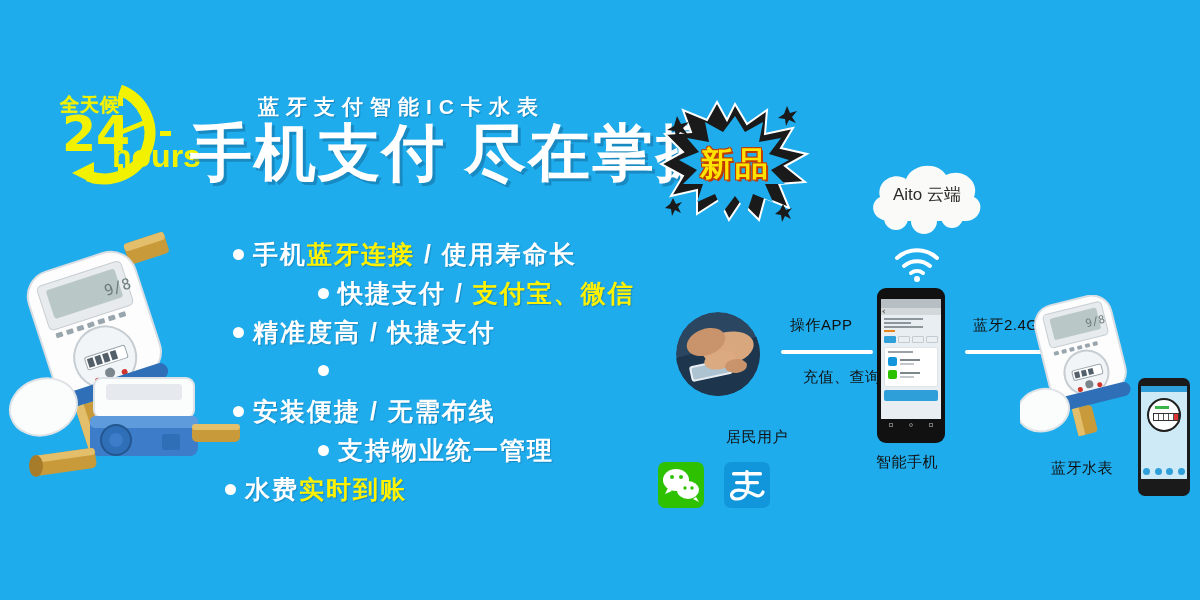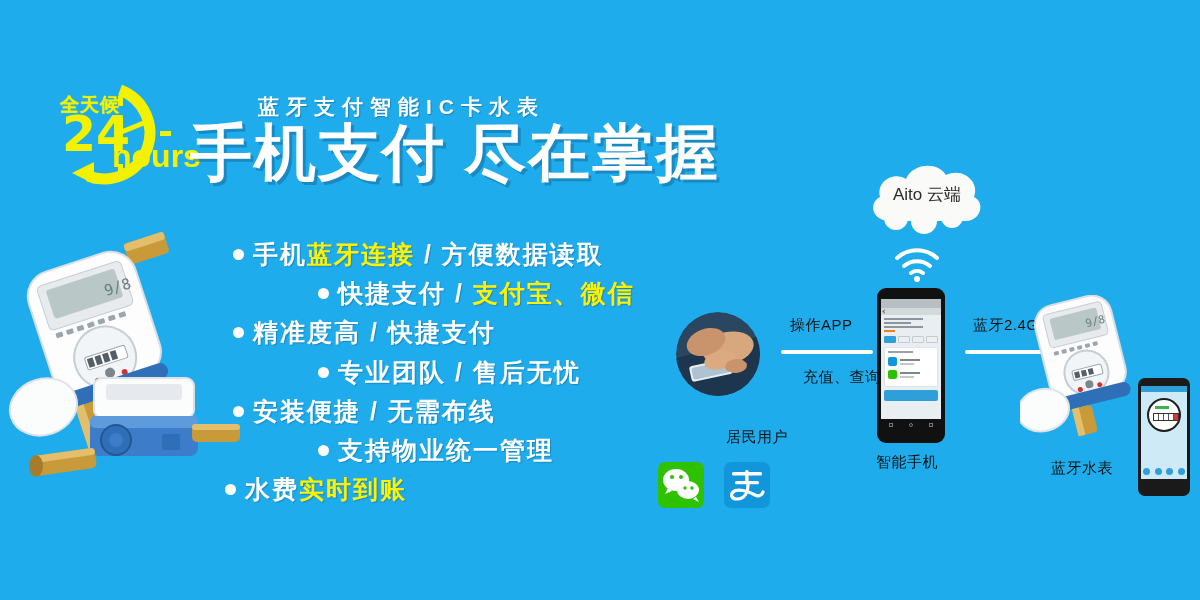--- a/index.html
+++ b/index.html
@@ -191,20 +191,33 @@
     <div class="badge-24">24</div>
     <div class="badge-hours">hours</div>
   </div>
 
   <div class="subtitle">蓝牙支付智能IC卡水表</div>
 
   <div class="maintitle">
     <span>手机支付</span><span class="gap"></span><span>尽在掌握</span>
   </div>
 
+  <div class="burst">
+    <svg width="160" height="125" viewBox="0 0 160 125">
+      <path d="M80 6 L92 26 L112 12 L110 36 L138 30 L126 50 L152 56 L130 68 L150 84 L124 86 L134 110 L110 100 L104 122 L86 104 L74 122 L64 102 L42 116 L42 92 L16 98 L28 78 L6 66 L28 54 L10 36 L36 34 L28 12 L52 22 L62 4 L72 22 Z" fill="#1a1a1a" stroke="#ffffff" stroke-width="2"></path>
+      <path d="M80 18 L90 34 L108 24 L104 44 L126 40 L114 56 L134 62 L116 72 L130 86 L110 86 L118 104 L98 96 L92 114 L80 98 L68 114 L60 96 L42 104 L48 86 L28 86 L42 72 L24 62 L44 54 L32 40 L54 44 L50 24 L68 34 Z" fill="#1FACEC"></path>
+      <g fill="#1a1a1a">
+        <path d="M22 18 l4 8 l8 -2 l-6 6 l5 7 l-8 -3 l-4 7 l-1 -8 l-8 -1 l7 -4 z"></path>
+        <path d="M132 8 l3 7 l7 -2 l-5 6 l4 6 l-7 -3 l-3 6 l-1 -7 l-7 -1 l6 -4 z"></path>
+        <path d="M18 100 l3 6 l6 -2 l-4 5 l3 6 l-6 -3 l-3 6 l-1 -7 l-6 -1 l5 -4 z"></path>
+        <path d="M128 106 l3 6 l6 -2 l-4 5 l3 6 l-6 -3 l-3 6 l-1 -7 l-6 -1 l5 -4 z"></path>
+      </g>
+    </svg>
+    <div class="burst-text">新品</div>
+  </div>
 
   <div class="meter-group">
     <svg width="245" height="285" viewBox="0 0 245 285">
 
       <g transform="rotate(-18 120 120)">
         <rect x="148" y="18" width="42" height="22" rx="4" fill="#C99A3A"></rect>
         <rect x="148" y="18" width="42" height="8" rx="3" fill="#E3BE6B"></rect>
 
         <rect x="40" y="20" width="112" height="130" rx="26" fill="#FDFDFD" stroke="#D8DEE3" stroke-width="2"></rect>
         <rect x="52" y="32" width="88" height="46" rx="5" fill="#E7EBEE" stroke="#C6CDD3"></rect>
@@ -250,30 +263,30 @@
         <rect x="-42" y="74" width="62" height="20" rx="5" fill="#C99A3A" transform="rotate(-8 -12 84)"></rect>
         <rect x="-42" y="74" width="62" height="7" rx="3" fill="#E3BE6B" transform="rotate(-8 -12 84)"></rect>
         <ellipse cx="-40" cy="88" rx="7" ry="11" fill="#A67C2B"></ellipse>
         <rect x="116" y="46" width="48" height="18" rx="5" fill="#C99A3A"></rect>
         <rect x="116" y="46" width="48" height="6" rx="3" fill="#E3BE6B"></rect>
       </g>
     </svg>
   </div>
 
   <div class="feature f1">
-    <span class="dot"></span><span>手机</span><span class="hl">蓝牙连接</span><span> / 方便数据读取</span>
+    <span class="dot"></span><span>手机</span><span class="hl">蓝牙连接</span><span> / 使用寿命长</span>
   </div>
   <div class="feature f2">
     <span class="dot"></span><span>快捷支付 / </span><span class="hl">支付宝、微信</span><span></span>
   </div>
   <div class="feature f3">
     <span class="dot"></span><span>精准度高 / 快捷支付</span><span class="hl"></span><span></span>
   </div>
   <div class="feature f4">
-    <span class="dot"></span><span>专业团队 / 售后无忧</span><span class="hl"></span><span></span>
+    <span class="dot"></span><span class="hl"></span><span></span>
   </div>
   <div class="feature f5">
     <span class="dot"></span><span>安装便捷 / 无需布线</span><span class="hl"></span><span></span>
   </div>
   <div class="feature f6">
     <span class="dot"></span><span>支持物业统一管理</span><span class="hl"></span><span></span>
   </div>
   <div class="feature f7">
     <span class="dot"></span><span>水费</span><span class="hl">实时到账</span><span></span>
   </div>

